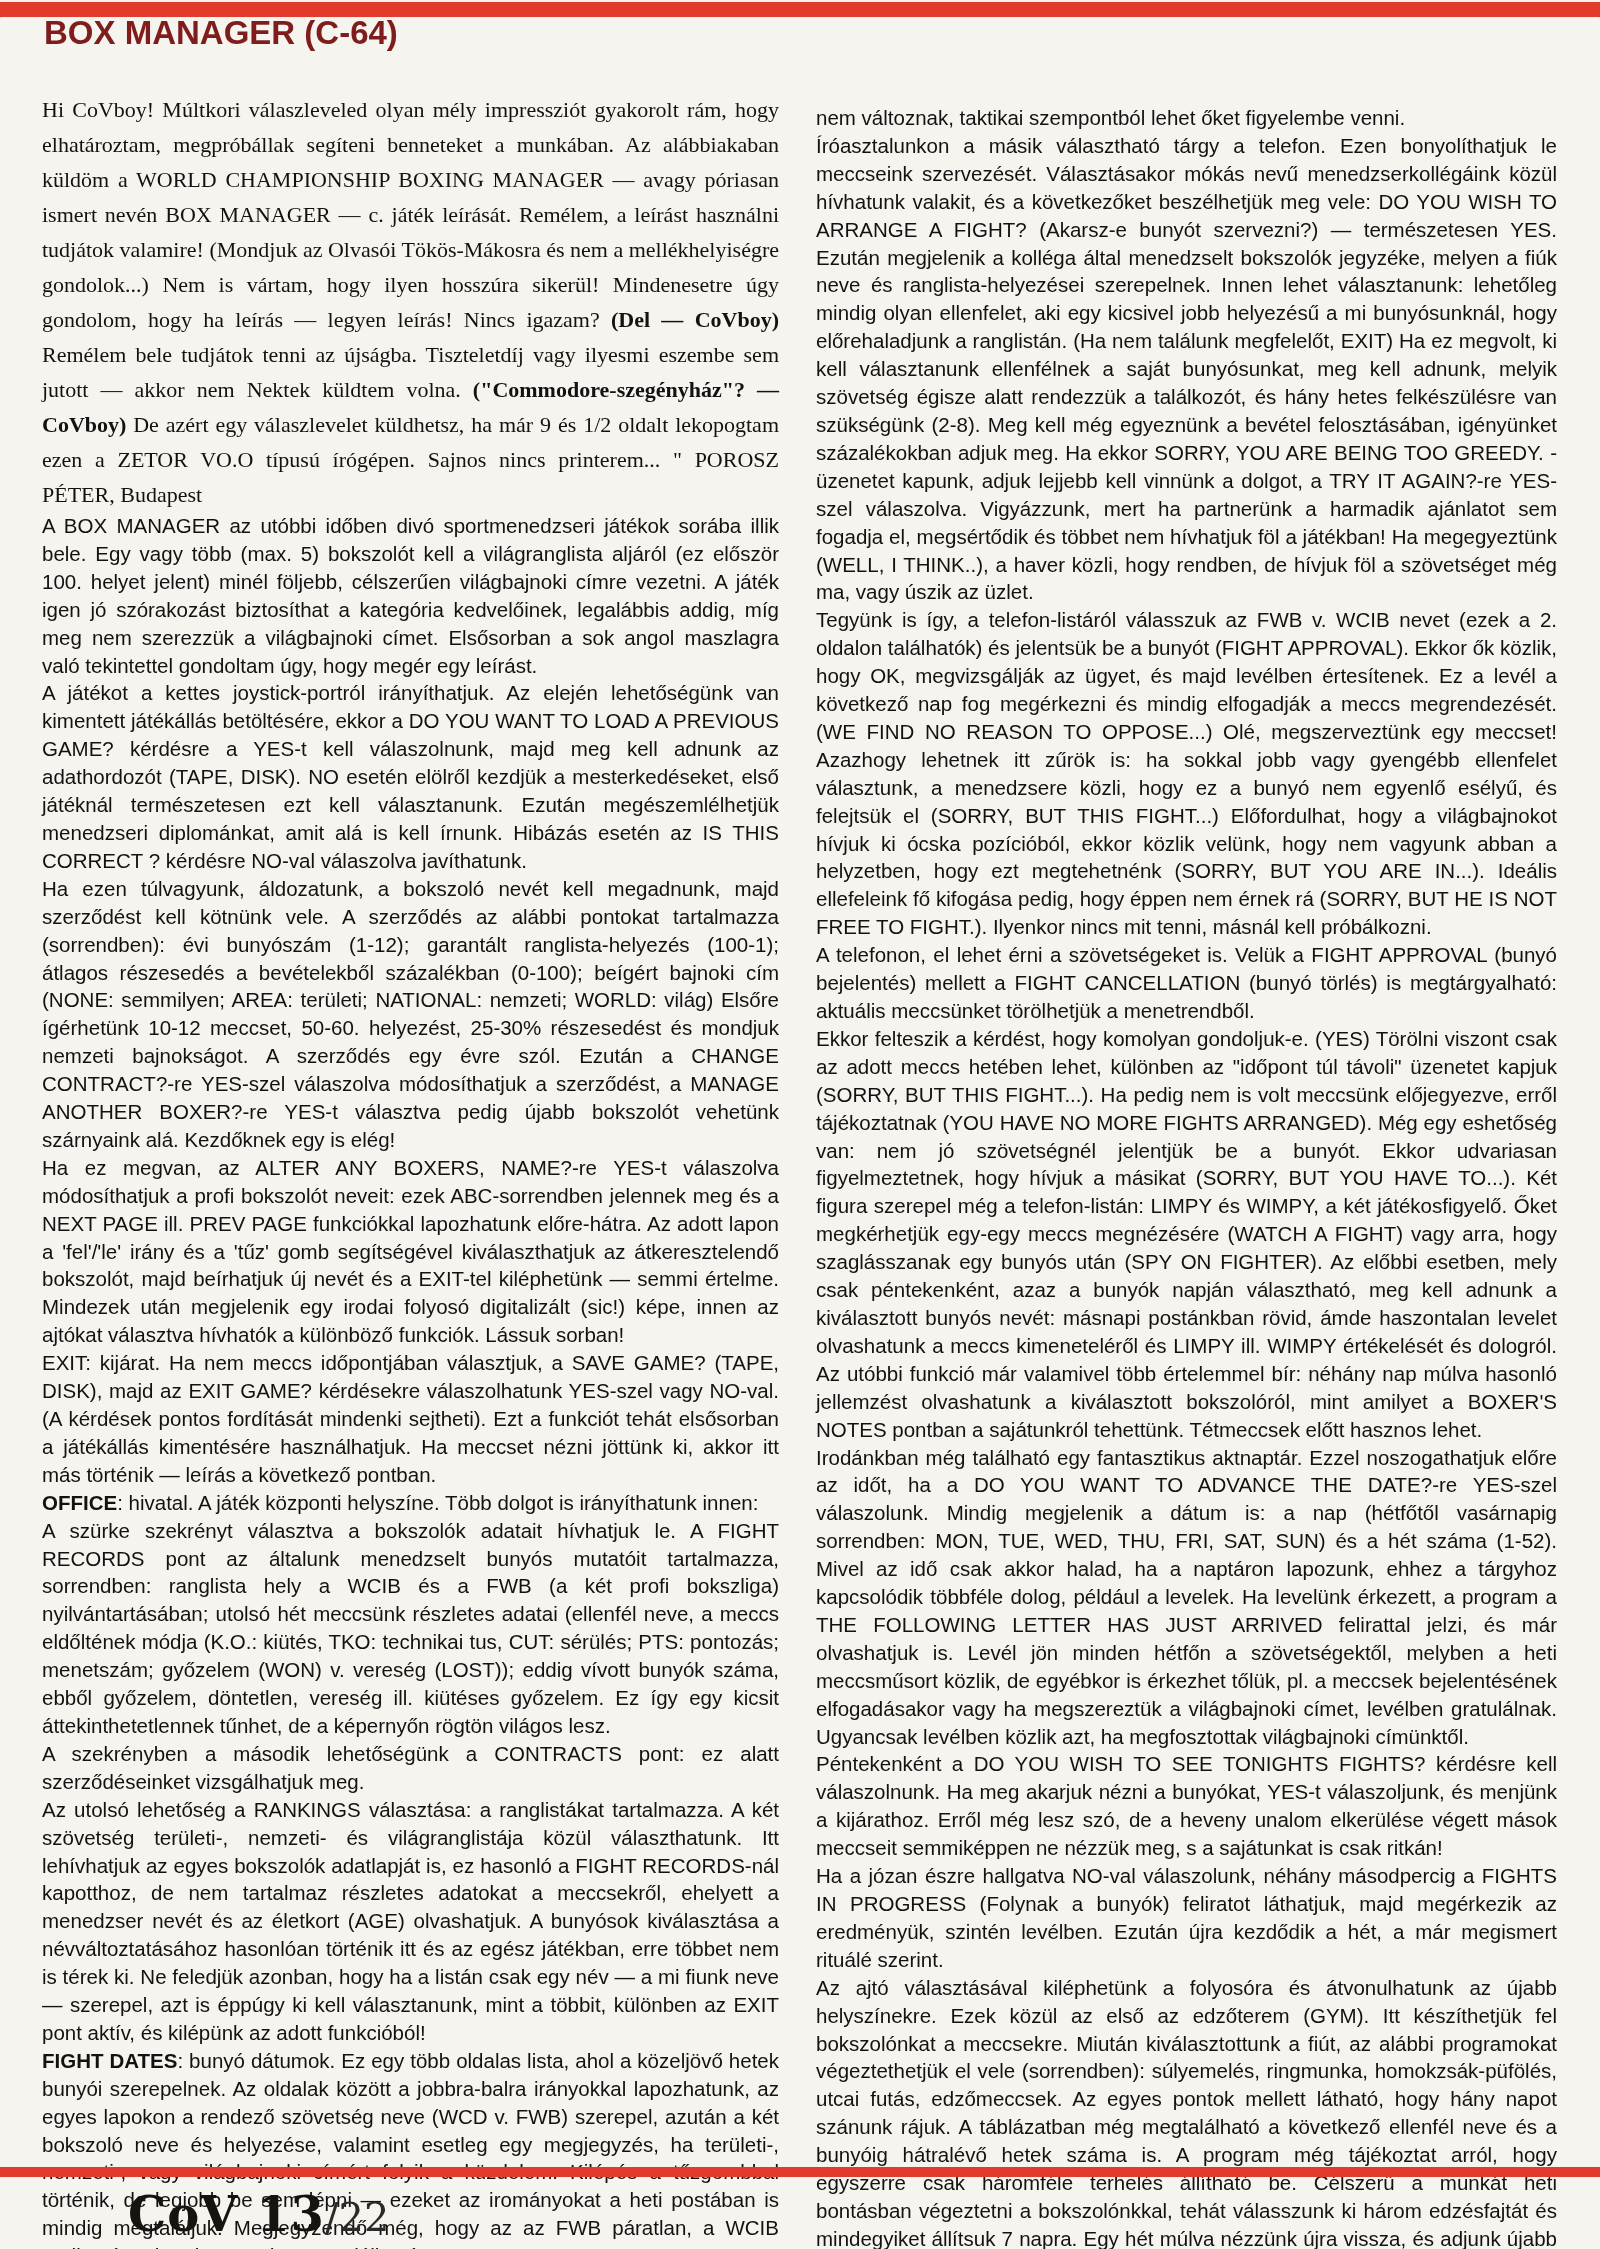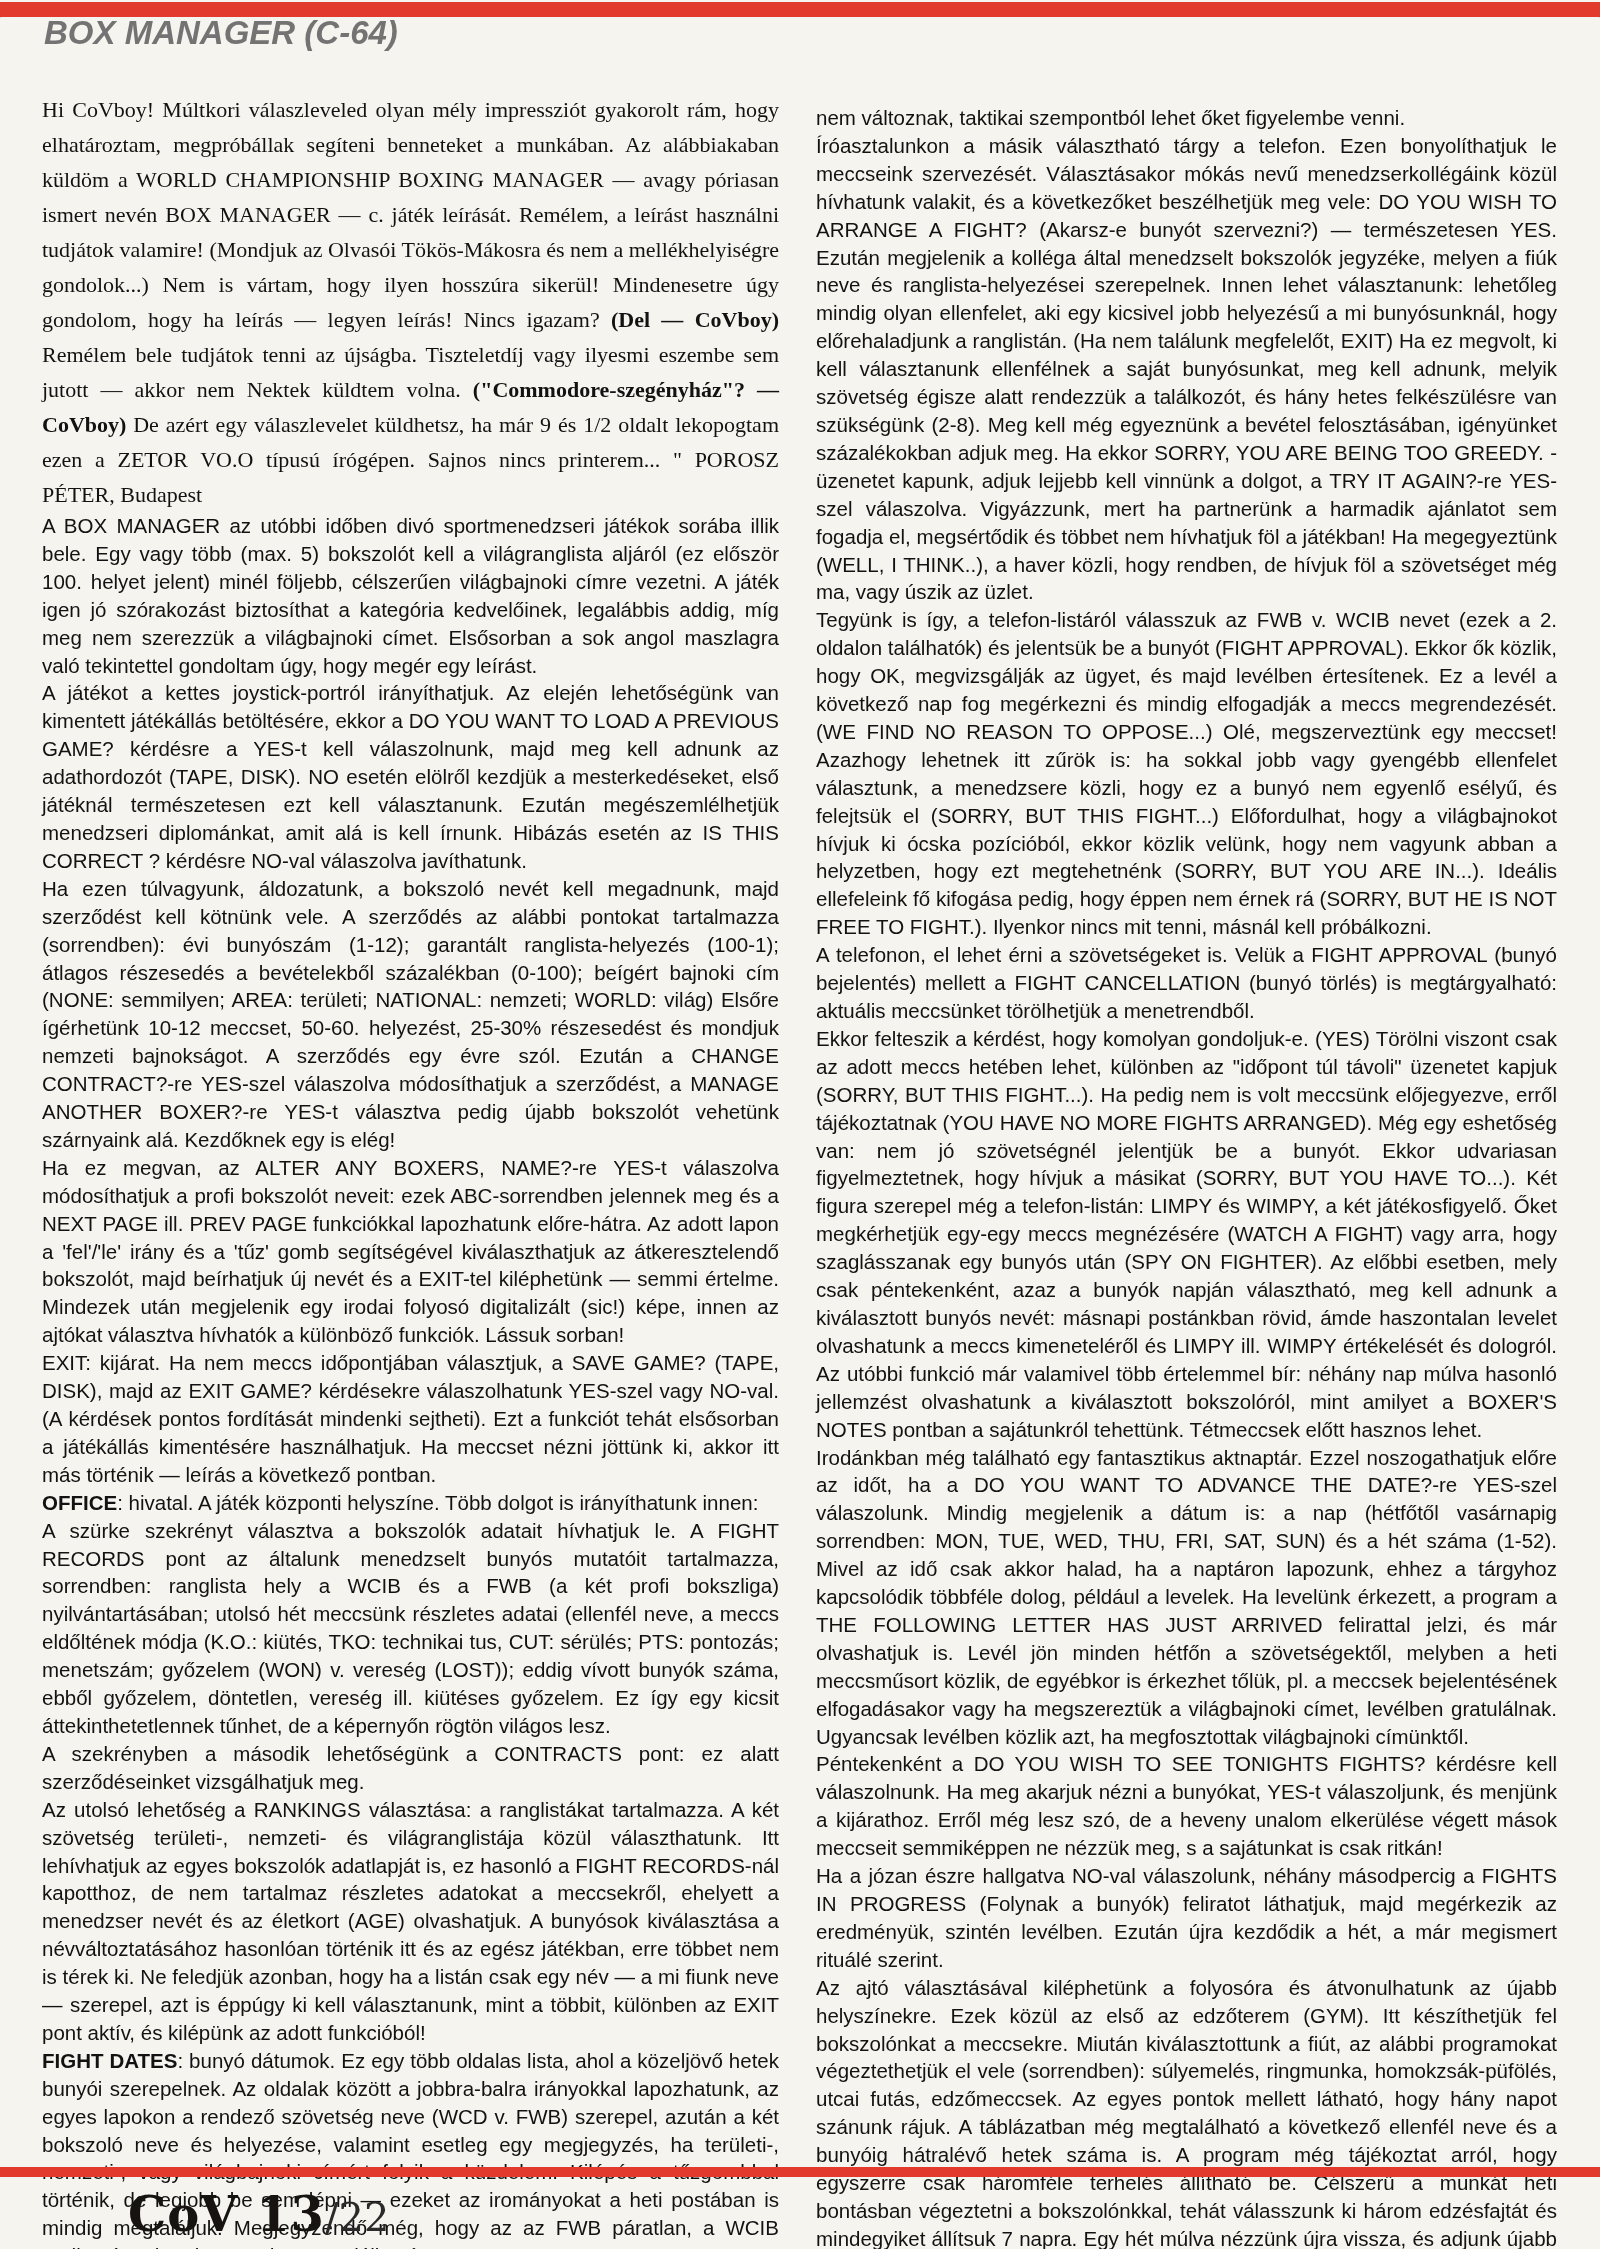--- a/index.html
+++ b/index.html
@@ -7,21 +7,21 @@
         background:#f6f4ef;color:#121212;}
   
   .top-rule{position:absolute;left:-24px;right:-24px;top:2px;height:56px;
             border-top:15px solid #e23b2e;border-left:15px solid #e23b2e;
             border-right:15px solid #e23b2e;border-radius:26px 26px 0 0;}
   .top-mask{position:absolute;left:0;right:0;top:44px;height:40px;background:#f6f4ef;}
   .bottom-rule{position:absolute;left:-10px;right:-10px;top:2167px;height:10px;
                background:#e23b2e;border-radius:5px 14px 0 5px;}
   h1.title{position:absolute;left:44px;top:14px;margin:0;
            font-family:"Liberation Sans",sans-serif;font-weight:bold;
-           font-size:33px;letter-spacing:0px;color:#737373;font-style:italic;}
+           font-size:33px;letter-spacing:0px;color:#7f1d1d;}
   .col{position:absolute;text-align:justify;}
   .col-left{left:42px;top:92px;width:737px;}
   .col-right{left:816px;top:104px;width:741px;}
   .intro{font-family:"Liberation Serif",serif;font-size:22px;line-height:24.5px;
          margin:0 0 28px 0;text-align:justify;}
   .col p{font-family:"Liberation Sans",sans-serif;font-size:20.5px;line-height:27.9px;
          margin:0;text-align:justify;}
   .col .intro{font-family:"Liberation Serif",serif;font-size:22px;line-height:35px;}
   .b{font-weight:bold;}
   .footer{position:absolute;left:128px;top:2186px;font-family:"DejaVu Serif",serif;}

